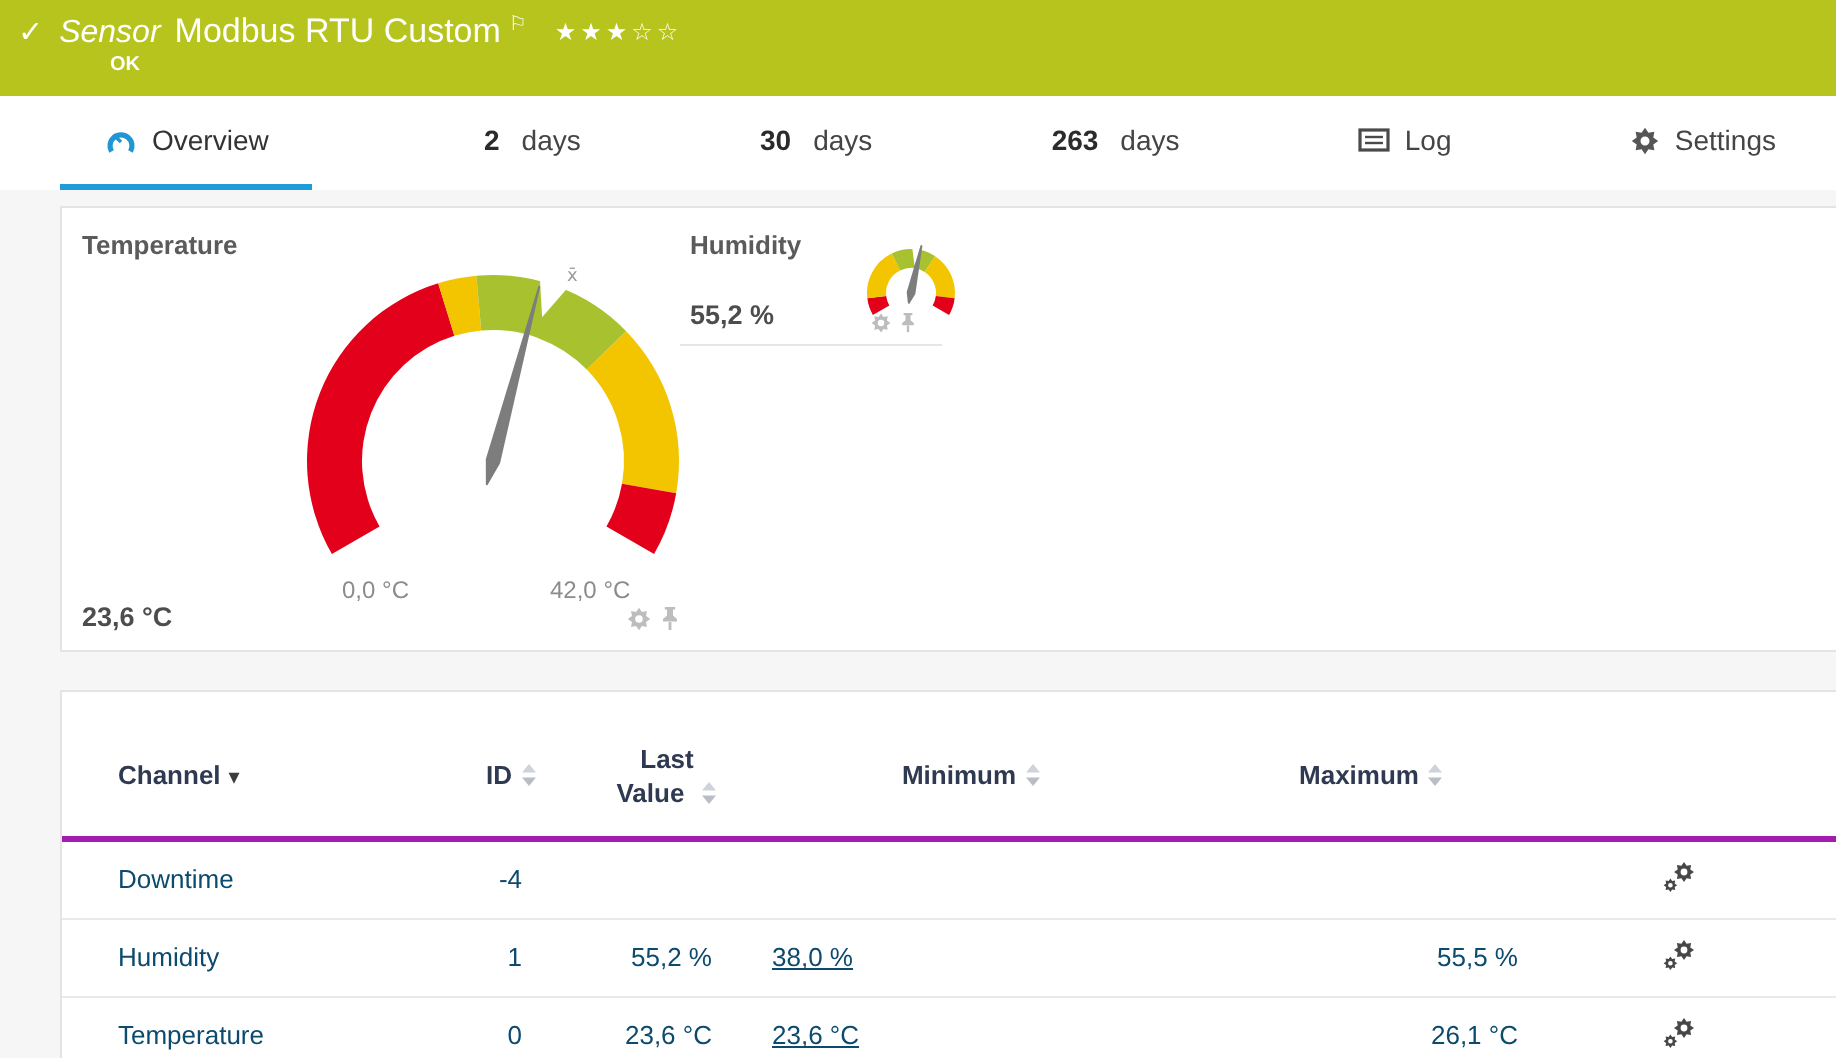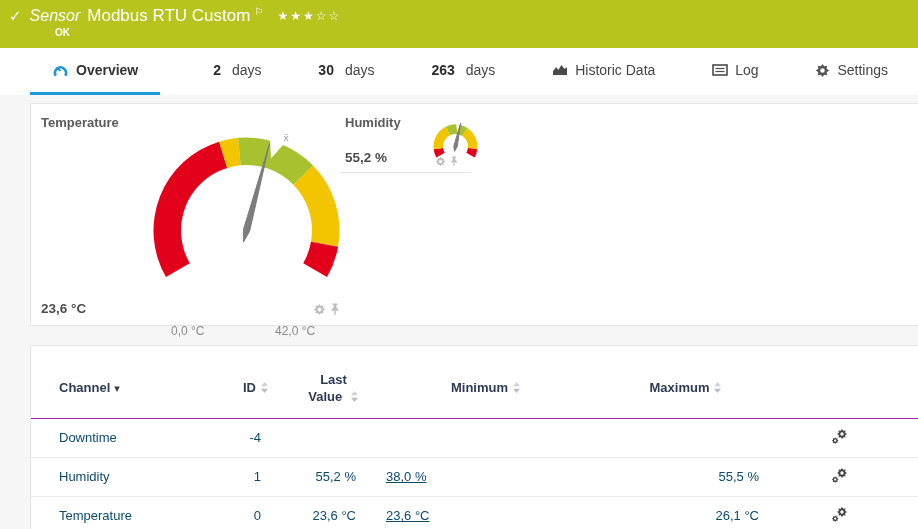--- a/index.html
+++ b/index.html
@@ -11,42 +11,42 @@
   .kind{font-style:italic;font-size:16px;margin-right:7px;}
   .sensor-title{font-weight:normal;font-size:17px;}
   .flag{font-size:10px;margin-left:4px;position:relative;top:-6px;}
   .stars{font-size:12px;letter-spacing:2px;margin-left:14px;position:relative;top:-1px;}
   .status-ok{font-weight:bold;font-size:10px;margin:1px 0 0 55px;}
   
   .tabbar{height:47px;background:#fff;display:flex;justify-content:space-between;
     padding:0 26px 0 30px;}
   .tab{display:inline-flex;align-items:center;gap:7px;font-size:14px;color:#454545;
     border-bottom:3px solid transparent;padding:0 4px;cursor:pointer;}
-  .tab.active{border-bottom-color:#1e9cd9;padding:0 22px;font-weight:bold;color:#333;}
+  .tab.active{border-bottom-color:#1e9cd9;padding:0 22px;font-weight:normal;color:#333;}
   .tab .num{font-weight:bold;color:#2b2b2b;margin-right:4px;}
   .tab svg{display:block;}
   
   .panel{background:#fff;border:1px solid #e4e4e4;border-right:none;margin-left:30px;}
   .panel.gauges{margin-top:8px;height:221px;position:relative;}
   .panel.table-panel{margin-top:19px;height:184px;}
   .tile-label{position:absolute;font-size:13px;font-weight:bold;color:#5b5b5b;}
   .gauge-value{position:absolute;font-size:13.5px;font-weight:bold;color:#4d4d4d;}
-  .scale-label{position:absolute;font-size:12px;color:#8b8b8b;margin-top:36px;}
+  .scale-label{position:absolute;font-size:12px;color:#8b8b8b;}
   .corner-icons{position:absolute;display:flex;gap:3px;align-items:center;}
   .corner-icons svg{fill:#bdbdbd;}
   .tile-divider{position:absolute;height:1px;background:#e6e6e6;}
   .mean-label{font-size:9px;fill:#9a9a9a;text-anchor:middle;font-family:"DejaVu Sans",sans-serif;}
   
   table{border-collapse:collapse;width:100%;table-layout:fixed;}
   col.c-channel{width:200px}col.c-id{width:50px}col.c-last{width:105px}
   col.c-min{width:200px}col.c-max{width:200px}col.c-gear{width:auto}
   th{font-size:13px;color:#2f3a52;font-weight:bold;padding:26px 0 12px;
     vertical-align:middle;text-align:center;line-height:1.3;cursor:pointer;}
   th.left{text-align:left;padding-left:28px;}
-  thead tr{border-bottom:1px solid #a21caf;}
+  thead tr{border-bottom:3px solid #a21caf;}
   tbody tr{border-bottom:1px solid #e9e9e9;}
   td{font-size:13px;color:#0c4a6e;padding:9px 0;}
   td.name{padding-left:28px;}
   td.num{text-align:right;padding-right:20px;}
   td.last{text-align:right;padding-right:30px;}
   td.min{text-align:left;padding-right:28px;text-decoration:underline;}
   td.max{text-align:right;padding-right:27px;}
   td.gear-cell{padding-left:45px;}
   td.gear-cell svg{fill:#474747;cursor:pointer;}
   .sort{vertical-align:-2px;margin-left:4px;}
@@ -82,26 +82,20 @@
   <div class="tab">
     <span class="num">30</span>
     <span>days</span>
   </div>
   <div class="tab">
     <span class="num">263</span>
     <span>days</span>
   </div>
   <div class="tab">
     <svg width="16" height="12" viewBox="0 0 16 12">
-      <path d="M1 11 V7.2 L4.2 3 L6.3 6 L9.4 1 L12.3 4.8 L15 3.6 V11 Z" fill="#4a4a4a"></path>
-    </svg>
-    <span>Historic Data</span>
-  </div>
-  <div class="tab">
-    <svg width="16" height="12" viewBox="0 0 16 12">
       <rect x="1" y="1" width="14" height="10" fill="#fff" stroke="#4a4a4a" stroke-width="1.6"></rect>
       <line x1="3.5" y1="4.5" x2="12.5" y2="4.5" stroke="#4a4a4a" stroke-width="1.2"></line>
       <line x1="3.5" y1="7.5" x2="12.5" y2="7.5" stroke="#4a4a4a" stroke-width="1.2"></line>
     </svg>
     <span>Log</span>
   </div>
   <div class="tab">
     <svg width="15" height="15" viewBox="0 0 15 15" style="fill:#555">
         <path d="M7.50 0.90L9.22 3.35L12.17 2.83L11.65 5.78L14.10 7.50L11.65 9.22L12.17 12.17L9.22 11.65L7.50 14.10L5.78 11.65L2.83 12.17L3.35 9.22L0.90 7.50L3.35 5.78L2.83 2.83L5.78 3.35Z M9.744 7.5A2.244 2.244 0 1 0 5.256 7.5A2.244 2.244 0 1 0 9.744 7.5Z" fill-rule="evenodd"></path>
       </svg>

